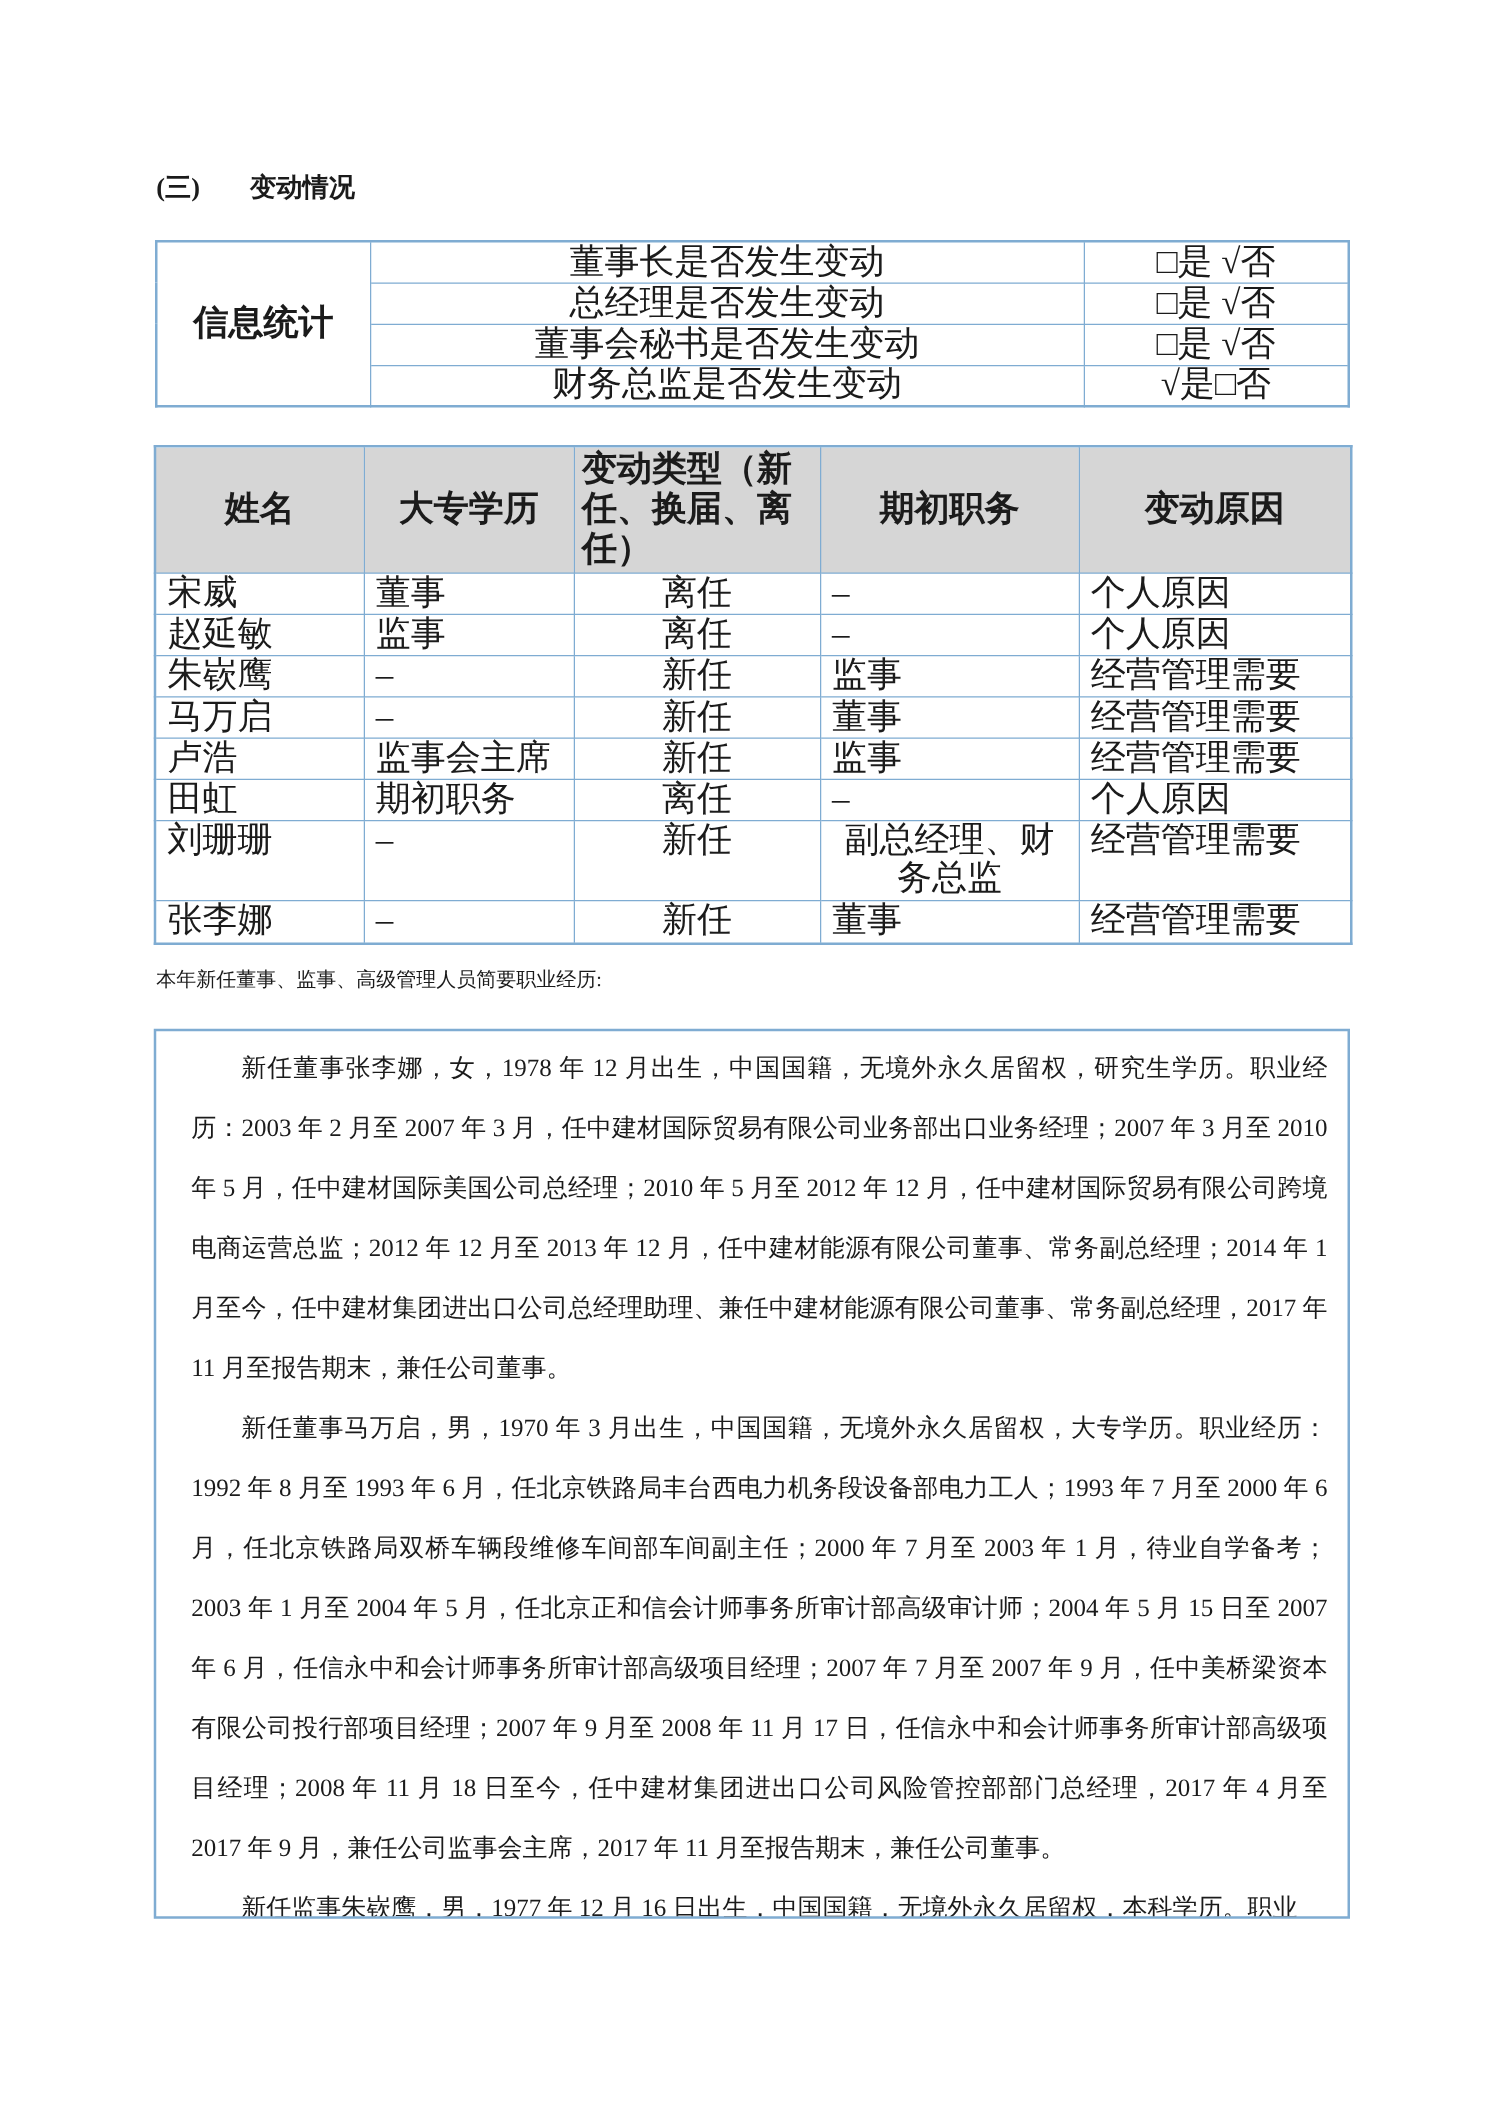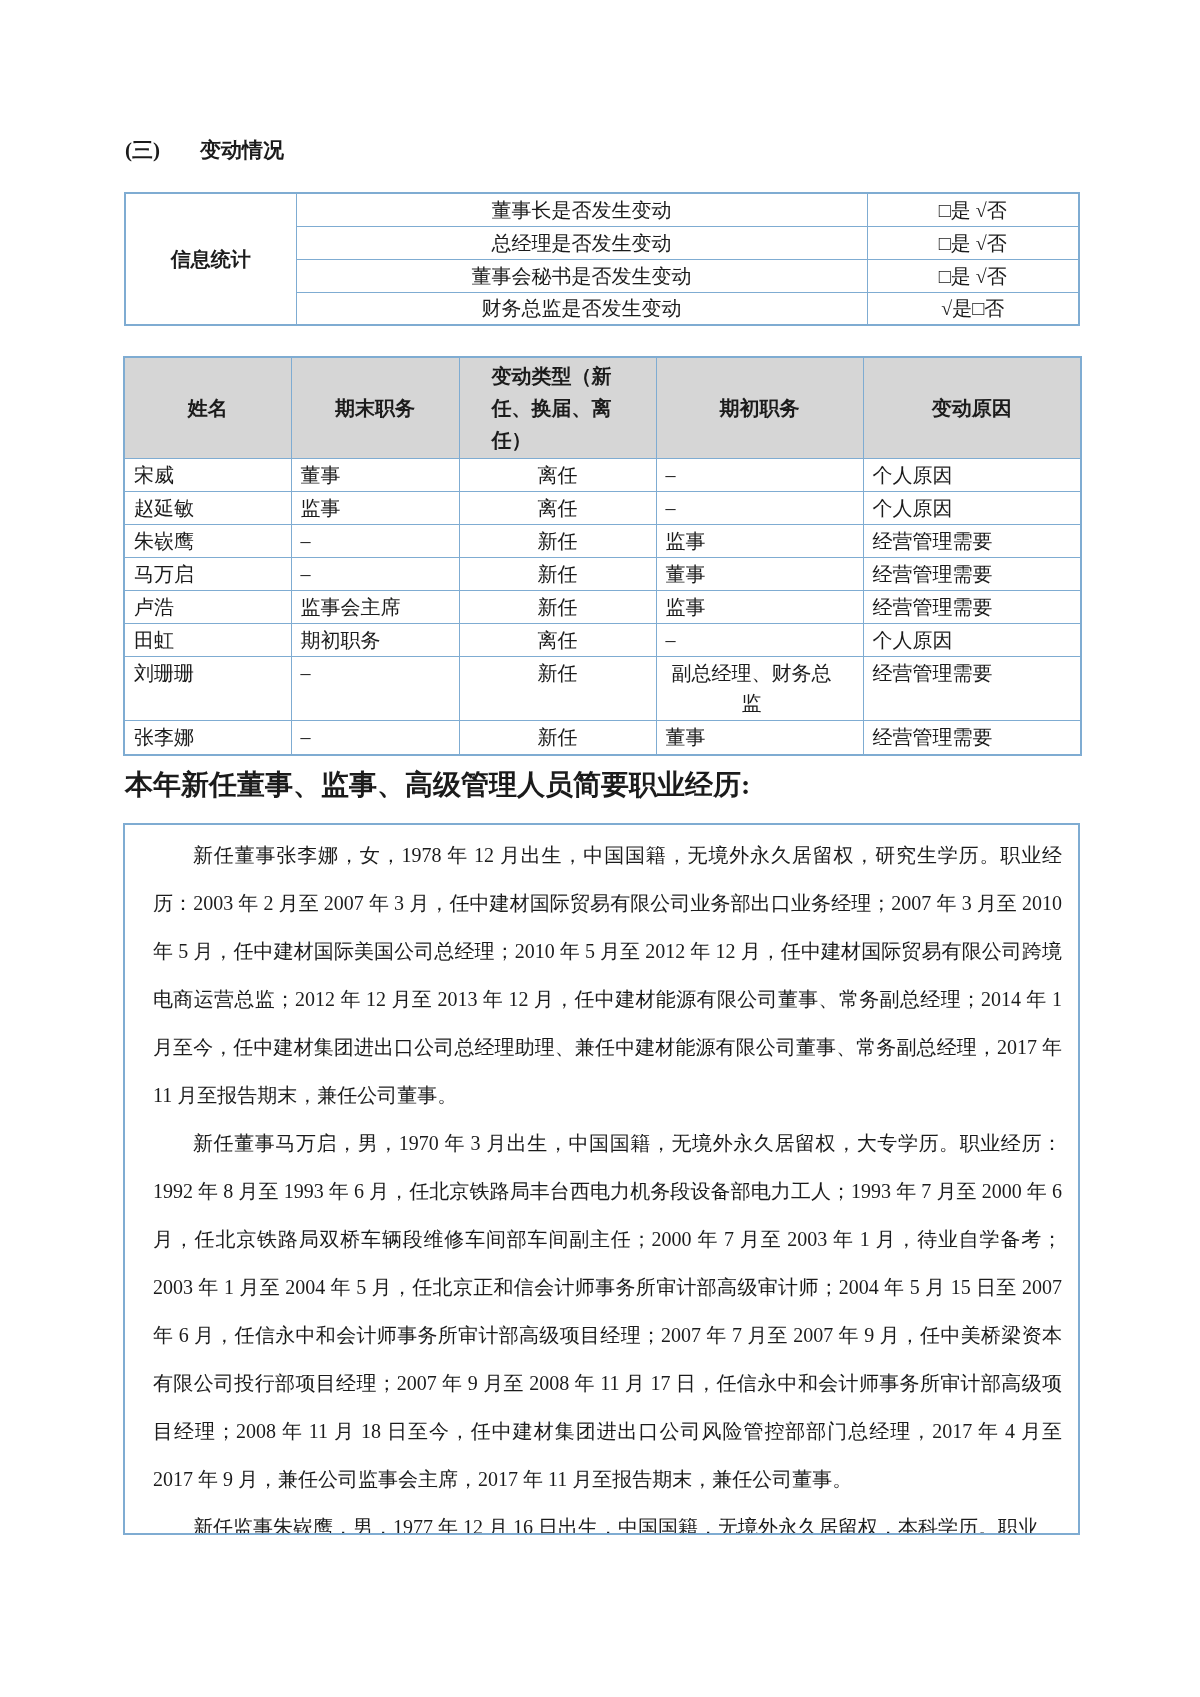--- a/index.html
+++ b/index.html
@@ -24,21 +24,21 @@
   .section-title .marker{display:inline-block;margin-right:40px;}
 
   
   table{border-collapse:collapse;table-layout:fixed;}
   .tbl{
     position:absolute;
     border:2px solid var(--border-blue);
   }
   .tbl td,.tbl th{
     border:1px solid var(--border-blue);
-    font-size:20px;
+    font-size:28px;
     overflow:hidden;
   }
   #info-table{left:124px;top:192px;width:954px;}
   #info-table td{height:33px;text-align:center;line-height:30px;padding:0 6px;}
   #info-table td.stat-label{font-weight:bold;margin-left:12px;}
 
   
   #change-table{left:123px;top:356px;width:957px;}
   #change-table th{
     background:var(--header-gray);
@@ -52,21 +52,21 @@
   #change-table tr.r{height:32px;}
   #change-table tr.r-tall{height:64px;}
   #change-table tr.r-last{height:34px;margin-left:27px;}
   #change-table td.c-center{text-align:center;}
   .wrap-6{display:inline-block;max-width:6.6em;text-align:left;vertical-align:middle;}
   .wrap-8{display:inline-block;max-width:8.6em;text-align:center;vertical-align:top;}
 
   
   .bio-heading{
     position:absolute;top:770px;left:125px;
-    font-size:28px;font-weight:bold;line-height:30px;
+    font-size:16px;font-weight:normal;line-height:30px;
   }
   .bio-box{
     position:absolute;top:823px;left:123px;
     width:957px;height:712px;
     border:2px solid var(--border-blue);
     padding:6px 16px 0 28px;
     overflow:hidden;
   }
   .bio-box p{
     margin:0;
@@ -114,21 +114,21 @@
   <colgroup>
     <col style="width:167px">
       <col style="width:168px">
       <col style="width:197px">
       <col style="width:207px">
       <col style="width:218px">
   </colgroup>
   <thead>
     <tr>
       <th>姓名</th>
-      <th>期末职务</th>
+      <th>大专学历</th>
       <th><span class="wrap-6">变动类型（新任、换届、离任）</span></th>
       <th>期初职务</th>
       <th>变动原因</th>
     </tr>
   </thead>
   <tbody>
     <tr class="r">
       <td>宋威</td>
       <td>董事</td>
       <td class="c-center">离任</td>

